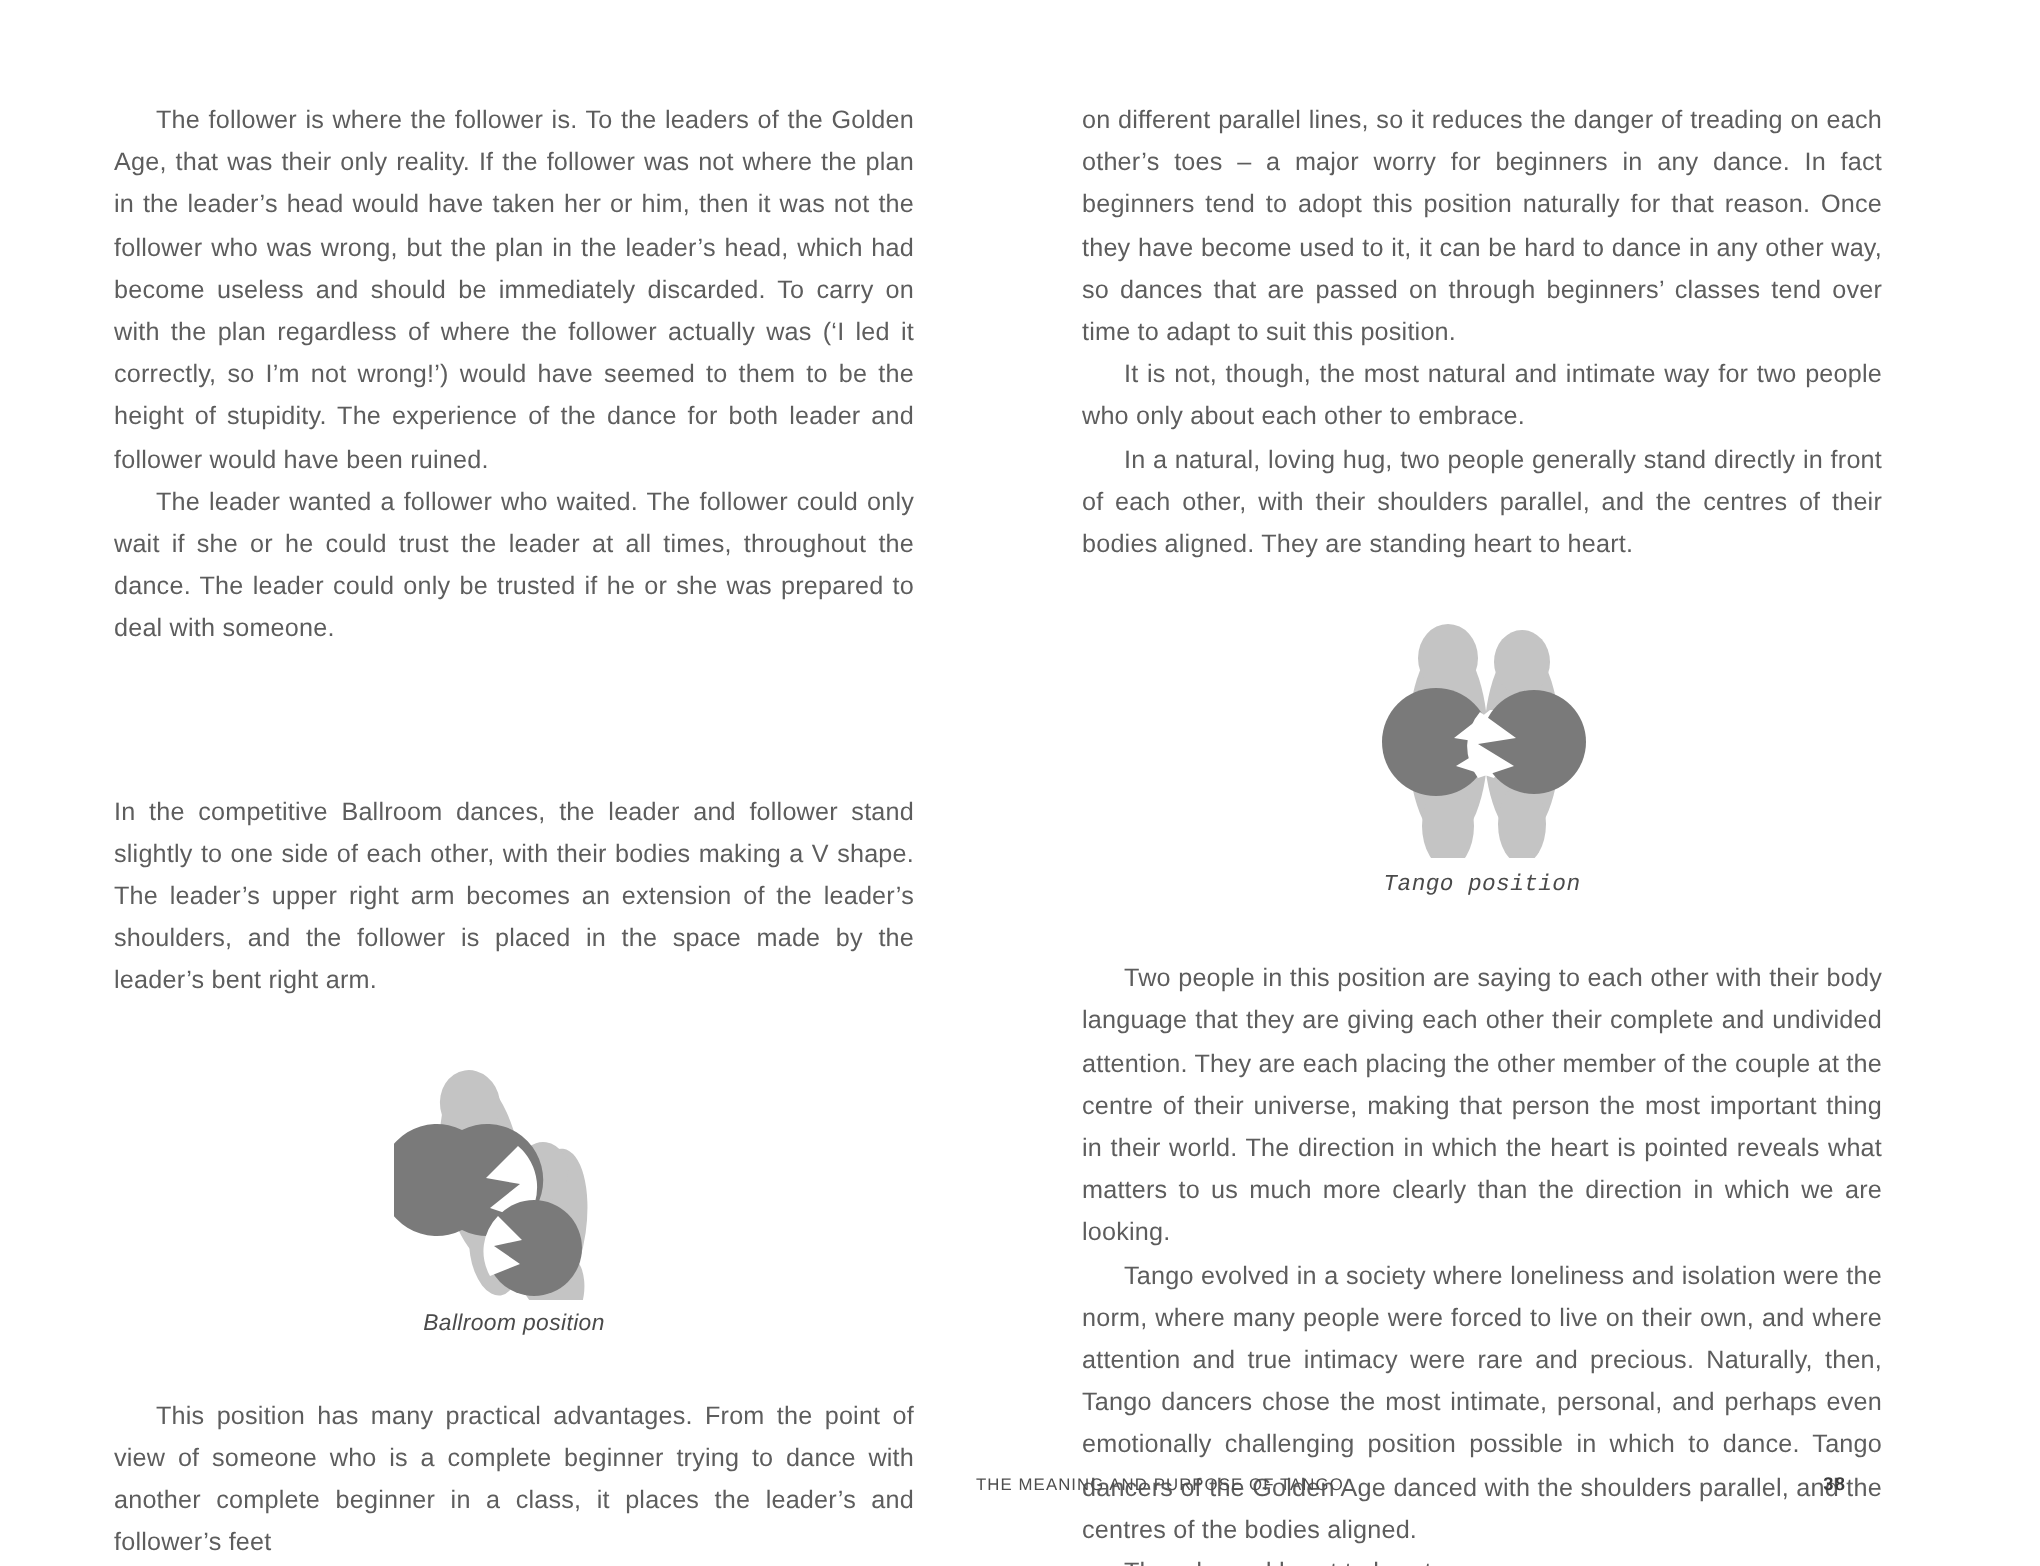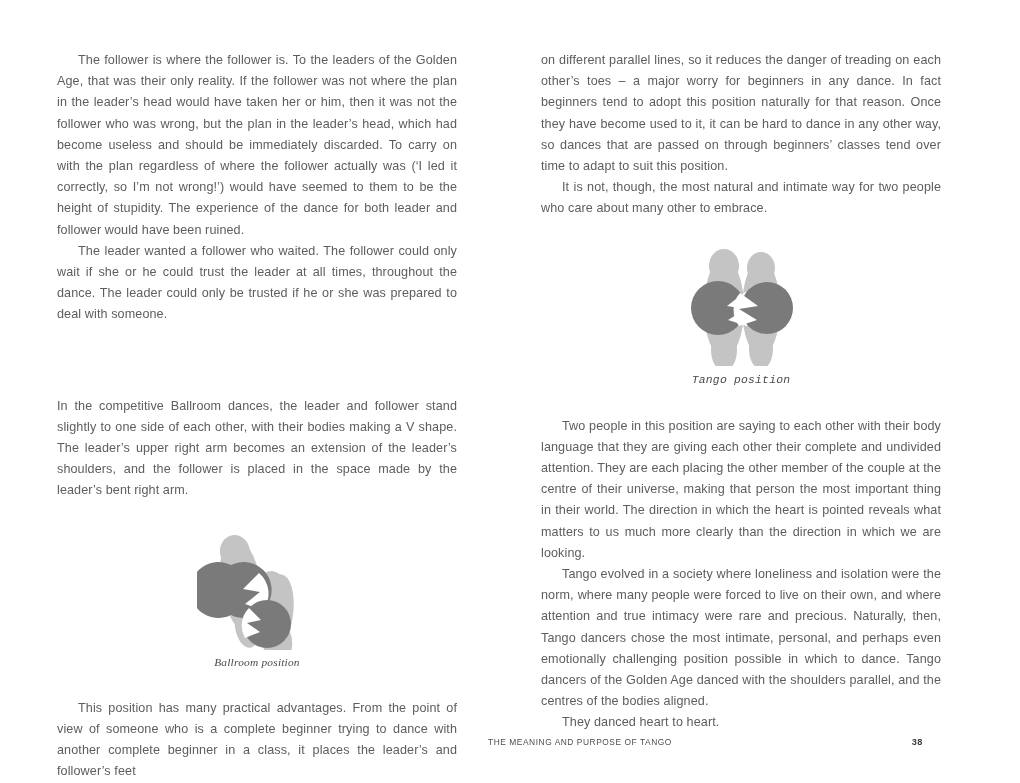--- a/index.html
+++ b/index.html
@@ -74,21 +74,21 @@
     font-style: italic;
     font-size: 11.4px;
     color: #4a4a4a;
     letter-spacing: 0.2px;
   }
 
   .fig-ballroom .figure-art { width: 120px; }
   .fig-tango .figure-art { width: 150px; }
 
   .fig-ballroom { margin-top: 28px; }
-  .fig-ballroom .figure-caption { margin-top: 6px; font-family: Liberation Serif, serif; }
+  .fig-ballroom .figure-caption { margin-top: 6px; }
   .fig-tango { margin-top: 26px; font-family: Liberation Mono, monospace; }
   .fig-tango .figure-caption { margin-top: 8px; }
 
   .after-fig { height: 30px; }
 
   .footer {
     position: absolute;
     bottom: 36px;
     width: 100%;
     font-size: 8.4px;
@@ -172,22 +172,23 @@
       <p class="para indent">This position has many practical advantages. From the point of view of someone who is a complete beginner trying to dance with another complete beginner in a class, it places the leader’s and follower’s feet</p>
     </div>
 
   </div>
 
   <div class="page page-right">
     <div class="page-body">
 
       <p class="para">on different parallel lines, so it reduces the danger of treading on each other’s toes – a major worry for beginners in any dance. In fact beginners tend to adopt this position naturally for that reason. Once they have become used to it, it can be hard to dance in any other way, so dances that are passed on through beginners’ classes tend over time to adapt to suit this position.</p>
 
-      <p class="para indent">It is not, though, the most natural and intimate way for two people who care about many other to embrace.</p>
-
+      <p class="para indent">It is not, though, the most natural and intimate way for two people who only about each other to embrace.</p>
+
+      <p class="para indent">In a natural, loving hug, two people generally stand directly in front of each other, with their shoulders parallel, and the centres of their bodies aligned. They are standing heart to heart.</p>
 
       <figure class="figure fig-tango">
         <div class="figure-art">
           <svg viewBox="0 0 150 120" width="150" height="120" aria-hidden="true">
 
             <g fill="#c4c4c4">
               <ellipse cx="58" cy="62" rx="20" ry="50"></ellipse>
               <ellipse cx="58" cy="20" rx="15" ry="17"></ellipse>
               <ellipse cx="58" cy="104" rx="13" ry="21"></ellipse>
             </g>

